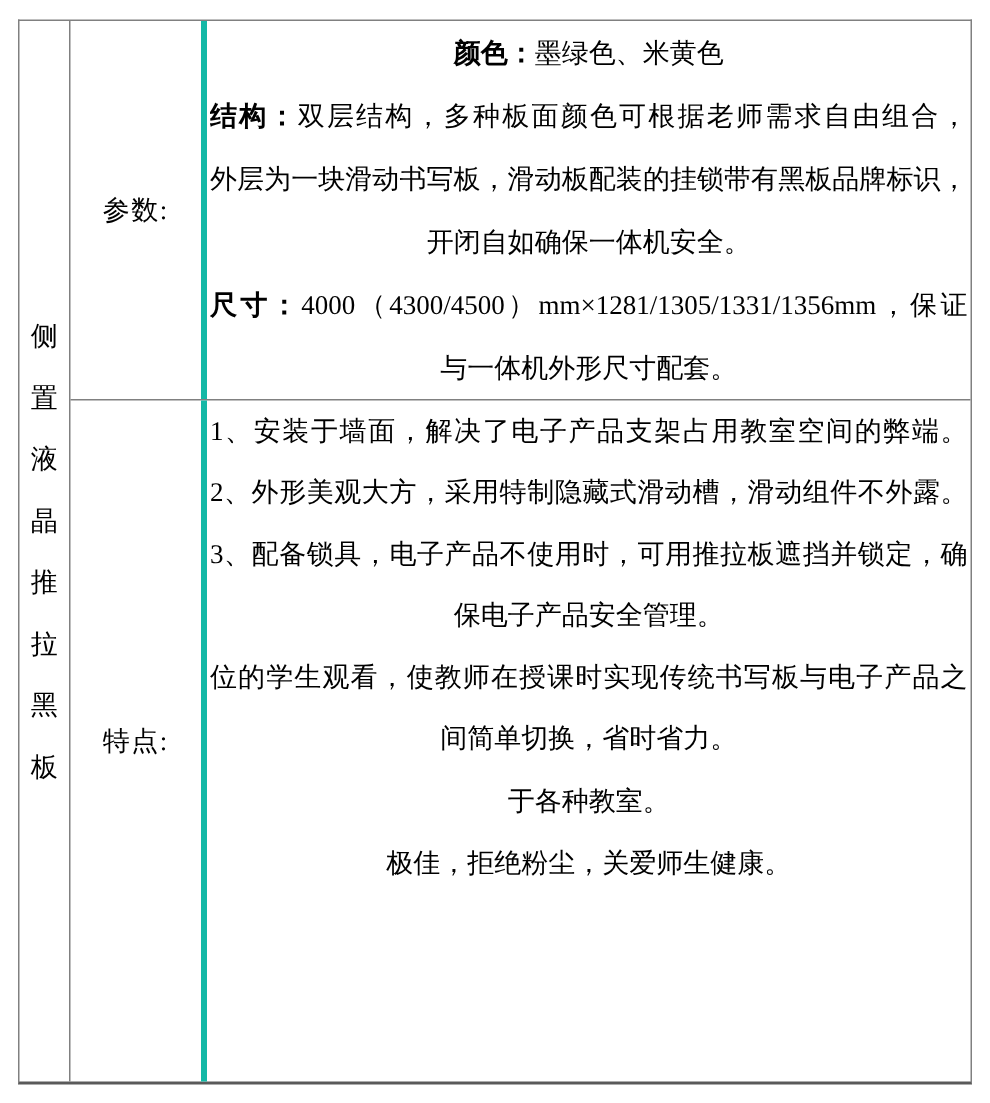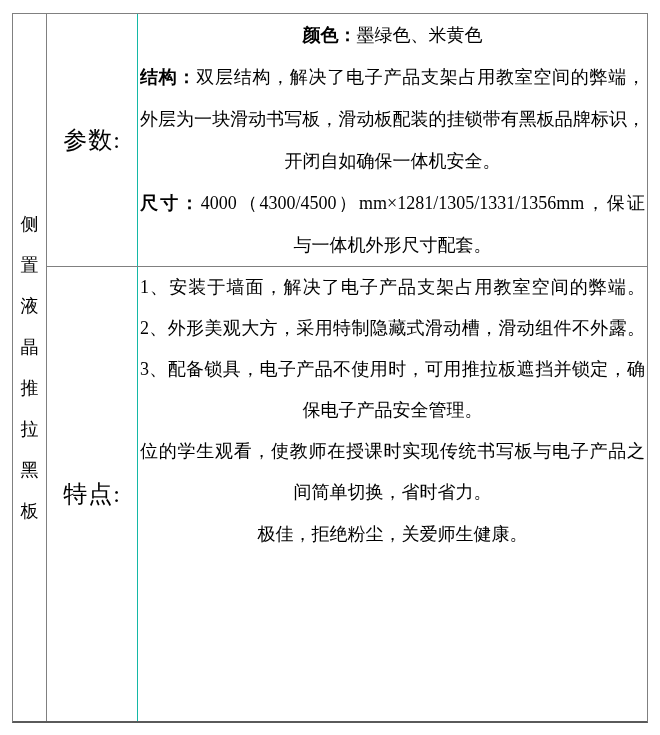--- a/index.html
+++ b/index.html
@@ -57,25 +57,25 @@
   .row-params {
     height: 253px;
     border-bottom: 1px solid #808080;
   }
   .row-features {
     flex: 1;
   }
   .label-cell {
     width: 91px;
     box-sizing: border-box;
-    border-right: 1px solid #14b8a6;
+    border-right: 4px solid #14b8a6;
     display: flex;
     align-items: center;
     justify-content: center;
-    font-size: 24px;
+    font-size: 18px;
     letter-spacing: 1px;
   }
   .content-cell {
     flex: 1;
     min-width: 0;
     padding: 0 2px;
     overflow: hidden;
   }
   .line {
     font-size: 18px;
@@ -120,37 +120,38 @@
   </div>
 
   <div class="main-col">
 
     <div class="row row-params">
       <div class="label-cell">
         <span>参数:</span>
       </div>
       <div class="content-cell">
         <div class="line cl"><span class="pfx">颜色：</span><span>墨绿色、米黄色</span></div>
-        <div class="line jl"><span class="pfx">结构：</span><span>双层结构，解决了电子产品支架占用教室空间的弊端，</span></div>
+        <div class="line jl"><span class="pfx">结构：</span><span>双层结构，多种板面颜色可根据老师需求自由组合，</span></div>
         <div class="line jl"><span>外层为一块滑动书写板，滑动板配装的挂锁带有黑板品牌标识，</span></div>
         <div class="line cl"><span>开闭自如确保一体机安全。</span></div>
         <div class="line jl"><span class="pfx">尺寸：</span><span>4000（4300/4500）mm×1281/1305/1331/1356mm，保证</span></div>
         <div class="line cl"><span>与一体机外形尺寸配套。</span></div>
       </div>
     </div>
 
     <div class="row row-features">
       <div class="label-cell">
         <span>特点:</span>
       </div>
       <div class="content-cell">
         <div class="line jl"><span>1、安装于墙面，解决了电子产品支架占用教室空间的弊端。</span></div>
         <div class="line jl"><span>2、外形美观大方，采用特制隐藏式滑动槽，滑动组件不外露。</span></div>
         <div class="line jl"><span>3、配备锁具，电子产品不使用时，可用推拉板遮挡并锁定，确</span></div>
         <div class="line cl"><span>保电子产品安全管理。</span></div>
         <div class="line jl"><span>位的学生观看，使教师在授课时实现传统书写板与电子产品之</span></div>
         <div class="line cl"><span>间简单切换，省时省力。</span></div>
+        <div class="line cl"><span>于各种教室。</span></div>
         <div class="line cl"><span>极佳，拒绝粉尘，关爱师生健康。</span></div>
       </div>
     </div>
 
   </div>
 </div>
 
 </body></html>

